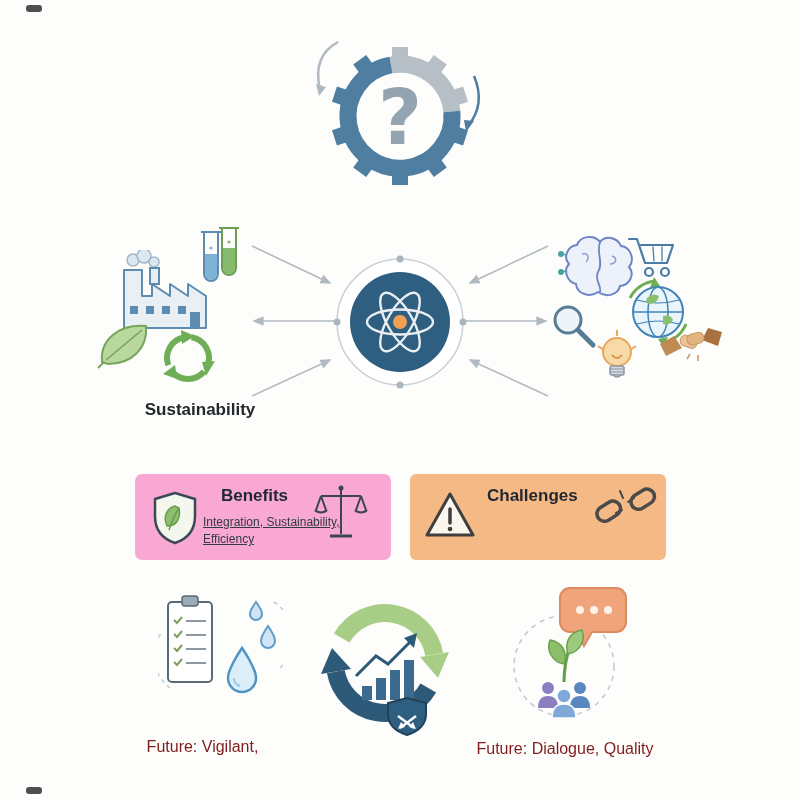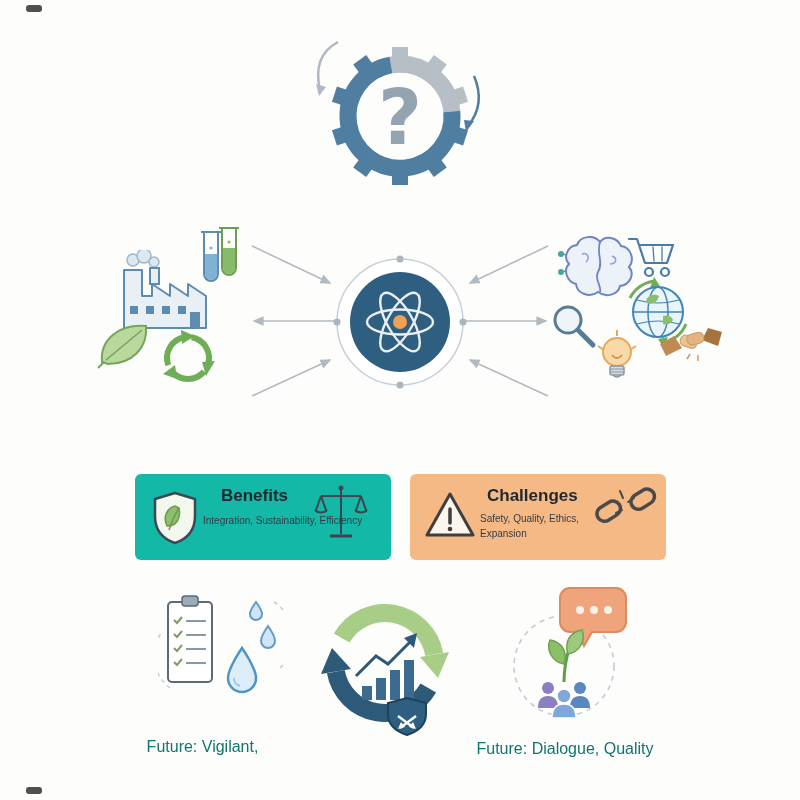--- a/index.html
+++ b/index.html
@@ -2,26 +2,26 @@
 <html><head>
 <meta charset="utf-8">
 <style>
   html,body{margin:0;padding:0;background:#ffffff;}
   .canvas{
     position:relative;width:800px;height:800px;background:#fdfdfc;overflow:hidden;
     font-family:"Liberation Sans","DejaVu Sans",sans-serif;color:#24292e;
   }
   .abs{position:absolute;}
   .label{position:absolute;text-align:center;color:#23282c;font-weight:600;font-size:17px;line-height:1.3;}
-  .footer-label{position:absolute;text-align:center;color:#0f766e;font-weight:500;font-size:16px;}
+  .footer-label{position:absolute;text-align:center;color:#7f1d1d;font-weight:500;font-size:16px;}
   .panel{position:absolute;width:256px;height:86px;border-radius:6px;}
-  .panel.benefits{left:135px;top:474px;background:#14b8a6;}
+  .panel.benefits{left:135px;top:474px;background:#f9a8d4;border-radius:7px;}
   .panel.challenges{left:410px;top:474px;background:#f5b986;}
   .panel-title{position:absolute;font-size:17px;font-weight:700;color:#1f2730;}
-  .panel-desc{position:absolute;font-size:10px;color:#333b42;line-height:1.45;}
+  .panel-desc{position:absolute;font-size:12px;color:#333b42;line-height:1.45;text-decoration:underline;}
   .edge-mark{position:absolute;width:16px;height:7px;background:#303030;border-radius:3px;opacity:.85;}
   svg{display:block;}
 </style>
 </head>
 <body>
 
 <div class="canvas">
 
   <div class="edge-mark" style="left:26px;top:5px;"></div>
   <div class="edge-mark" style="left:26px;top:787px;"></div>
@@ -191,20 +191,21 @@
         <line x1="25" y1="2" x2="25" y2="8"></line>
     </g>
     <circle cx="25" cy="24" r="14" fill="#f8d9a8" stroke="#e8a85c" stroke-width="2"></circle>
     <path d="M20,27 q5,6 10,0" fill="none" stroke="#d98f3e" stroke-width="1.8"></path>
     <rect x="18" y="38" width="14" height="9" rx="2" fill="#d3dbe1" stroke="#8a97a3" stroke-width="1.5"></rect>
     <line x1="18" y1="41" x2="32" y2="41" stroke="#8a97a3" stroke-width="1"></line>
     <line x1="18" y1="44" x2="32" y2="44" stroke="#8a97a3" stroke-width="1"></line>
     <path d="M21,47 q4,4 8,0" fill="none" stroke="#8a97a3" stroke-width="1.5"></path>
   </svg>
 
+  <div class="label" style="left:110px;top:399px;width:180px;">Sustainability</div>
 
   <div class="panel benefits">
     <svg class="abs" style="left:16px;top:16px;" width="48" height="56" viewBox="0 0 48 56">
       <path d="M24,3 L44,9 V26 C44,41 36,49 24,53 C12,49 4,41 4,26 V9 Z" fill="#f3f7ee" stroke="#3a4a55" stroke-width="2.5" stroke-linejoin="round"></path>
       <path d="M24,16 C15,18 12,28 16,36 C26,36 30,28 28,18 Z" fill="#8cbf6e" stroke="#6a9b4e" stroke-width="1.5"></path>
       <path d="M18,40 C21,31 24,24 28,18" fill="none" stroke="#6a9b4e" stroke-width="1.5"></path>
     </svg>
     <svg class="abs" style="left:178px;top:8px;" width="58" height="62" viewBox="0 0 58 62">
       <g stroke="#3c4650" stroke-width="2" fill="none">
         <line x1="28" y1="8" x2="28" y2="46"></line>
@@ -231,21 +232,20 @@
     <svg class="abs" style="left:182px;top:4px;" width="68" height="58" viewBox="0 0 68 58">
       <rect x="4" y="26" width="25" height="15" rx="7.5" fill="none" stroke="#4a4a4a" stroke-width="3.5" transform="rotate(-32 16 33)"></rect>
       <rect x="38" y="14" width="25" height="15" rx="7.5" fill="none" stroke="#4a4a4a" stroke-width="3.5" transform="rotate(-32 50 21)"></rect>
       <g stroke="#4a4a4a" stroke-width="2" stroke-linecap="round">
         <line x1="31" y1="20" x2="28" y2="13"></line>
         <line x1="36" y1="24" x2="42" y2="20"></line>
         <line x1="30" y1="32" x2="24" y2="35"></line>
       </g>
     </svg>
     <div class="panel-title" style="left:77px;top:12px;">Challenges</div>
-    <div class="panel-desc" style="left:70px;top:38px;width:128px;">Safety, Quality, Ethics, Expansion</div>
   </div>
 
   <svg class="abs" style="left:158px;top:590px;" width="68" height="106" viewBox="0 0 68 106">
     <path d="M12,98 A40,40 0 0 1 4,42" fill="none" stroke="#c3ccd2" stroke-width="1.5" stroke-dasharray="4,4"></path>
     <rect x="10" y="12" width="44" height="80" rx="4" fill="#ffffff" stroke="#5a6b78" stroke-width="2"></rect>
     <rect x="24" y="6" width="16" height="10" rx="3" fill="#9aacb8" stroke="#5a6b78" stroke-width="1.5"></rect>
     <g stroke="#7aa05c" stroke-width="2" fill="none">
       <path d="M16,30 l3,3 l5,-6"></path>
         <path d="M16,44 l3,3 l5,-6"></path>
         <path d="M16,58 l3,3 l5,-6"></path>

